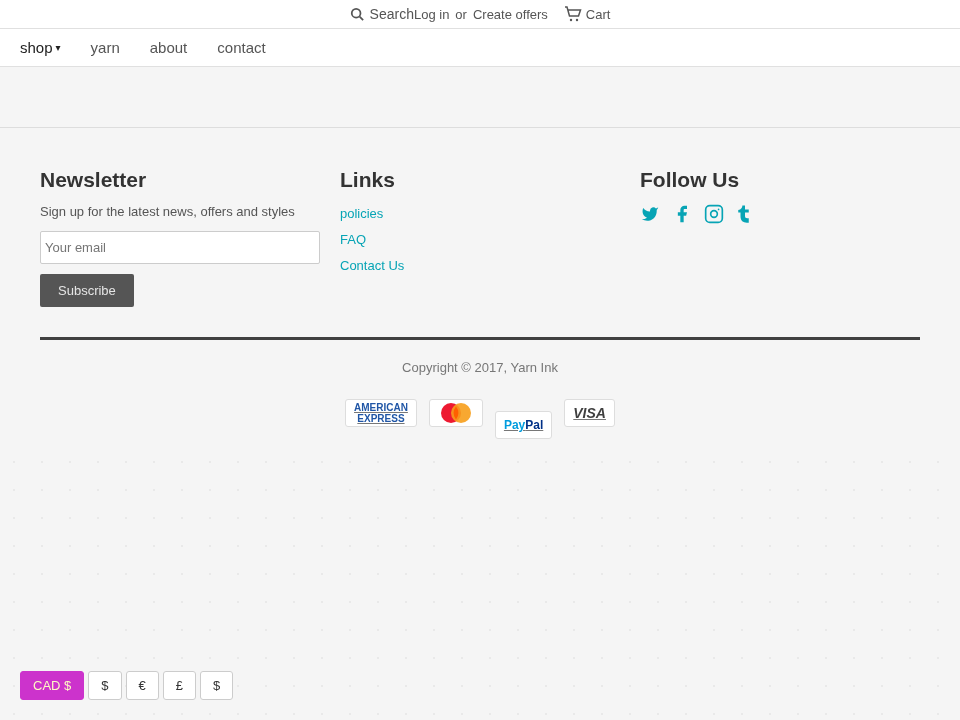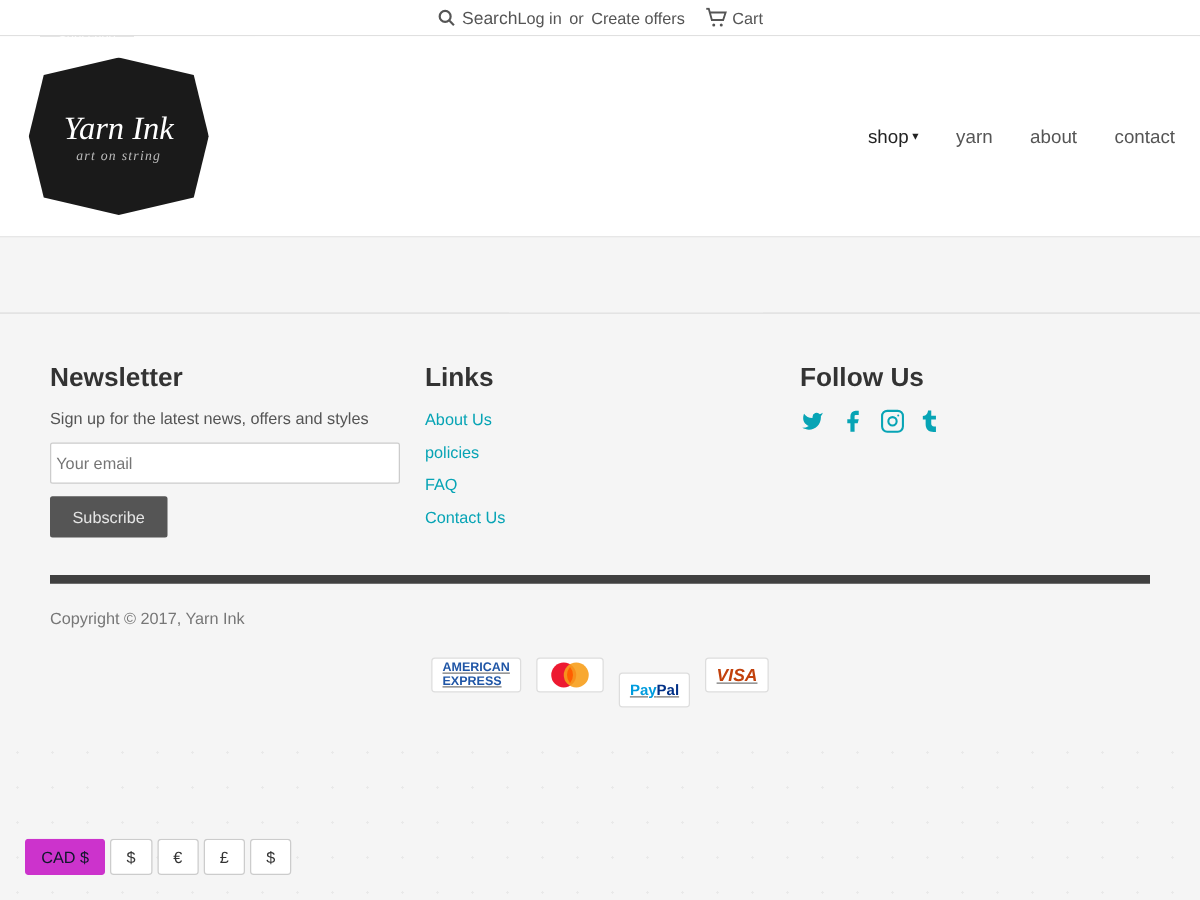--- a/index.html
+++ b/index.html
@@ -247,26 +247,26 @@
     }
 
     .social-icon {
       color: #07a4b5;
       font-size: 20px;
       cursor: pointer;
       text-decoration: none;
     }
 
     .footer-bottom {
-      text-align: left;
+      text-align: center;
       font-family: Arial, sans-serif;
       font-size: 13px;
       color: #777;
       padding-top: 20px;
-      border-top: 7px solid #404040;
+      border-top: 3px solid #404040;
     }
 
     .payment-icons {
       display: flex;
       justify-content: center;
       align-items: center;
       gap: 12px;
       margin-top: 12px;
       text-decoration: underline;
     }
@@ -281,21 +281,21 @@
       background: #fff;
       font-size: 11px;
       font-family: Arial, sans-serif;
       color: #555;
       height: 28px;
     }
 
     .payment-amex { color: #2056a6; font-weight: bold; font-size: 10px; }
     .payment-mc { color: #eb001b; font-weight: bold; }
     .payment-paypal { color: #009cde; font-weight: bold; font-size: 12px; margin-top: 24px; }
-    .payment-visa { color: #c2410c; font-weight: bold; font-size: 14px; font-style: italic; }
+    .payment-visa { color: #404040; font-weight: bold; font-size: 14px; font-style: italic; }
 
     
     .currency-switcher {
       position: fixed;
       bottom: 20px;
       left: 20px;
       display: flex;
       align-items: center;
       gap: 4px;
       z-index: 100;
@@ -307,21 +307,21 @@
       border-radius: 3px;
       cursor: pointer;
       font-size: 13px;
       font-family: Arial, sans-serif;
       background: #fff;
       color: #333;
     }
 
     .currency-btn.active {
       background: #cc33cc;
-      color: #0f172a;
+      color: #fef9c3;
       border-color: #cc33cc;
     }
 
     
     .chevron-down::after {
       content: ' ▾';
       font-size: 10px;
     }
   </style>
 </head>
@@ -344,26 +344,20 @@
         <path d="M1 1h2l2.5 9h9l2-6H4"></path>
         <circle cx="7" cy="14" r="1.2" fill="#555" stroke="none"></circle>
         <circle cx="13" cy="14" r="1.2" fill="#555" stroke="none"></circle>
       </svg>
       <span>Cart</span>
     </div>
   </div>
 </div>
 
 <div class="main-nav">
-  <div class="logo-container">
-    <div class="logo-shape">
-      <span class="logo-text-main">Yarn Ink</span>
-      <span class="logo-text-sub">art on string</span>
-    </div>
-  </div>
   <nav class="nav-links">
     <a class="nav-link active nav-link-shop chevron-down" href="#">shop</a>
     <a class="nav-link" href="#">yarn</a>
     <a class="nav-link" href="#">about</a>
     <a class="nav-link" href="#">contact</a>
   </nav>
 </div>
 
 <div class="main-content"></div>
 
@@ -373,21 +367,20 @@
     <div class="footer-col">
       <div class="footer-col-title">Newsletter</div>
       <div class="footer-col-text">Sign up for the latest news, offers and styles</div>
       <input class="email-input" type="email" placeholder="Your email" style="">
       <button class="subscribe-btn">Subscribe</button>
     </div>
 
     <div class="footer-col">
       <div class="footer-col-title">Links</div>
       <ul class="footer-links-list">
-        <li><a href="#">About Us</a></li>
         <li><a href="#">policies</a></li>
         <li><a href="#">FAQ</a></li>
         <li><a href="#">Contact Us</a></li>
       </ul>
     </div>
 
     <div class="footer-col">
       <div class="footer-col-title">Follow Us</div>
       <div class="social-icons">
         <a href="#" class="social-icon">

